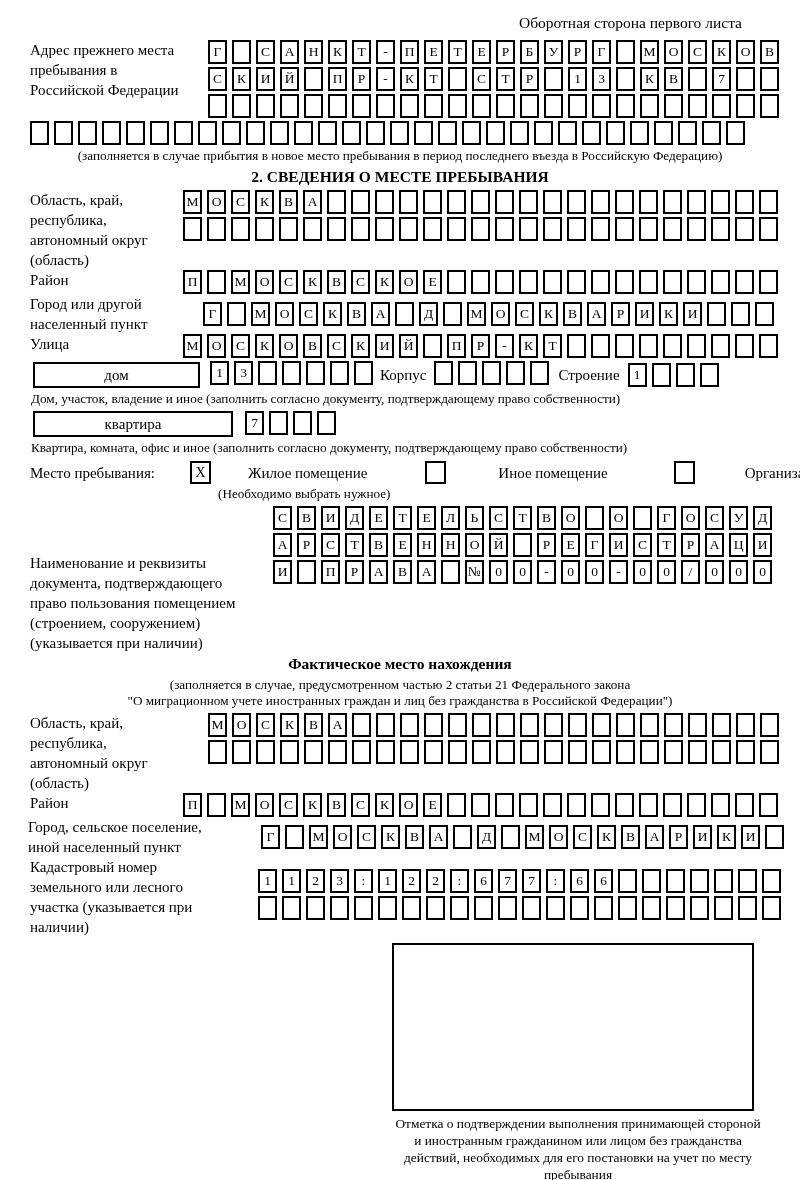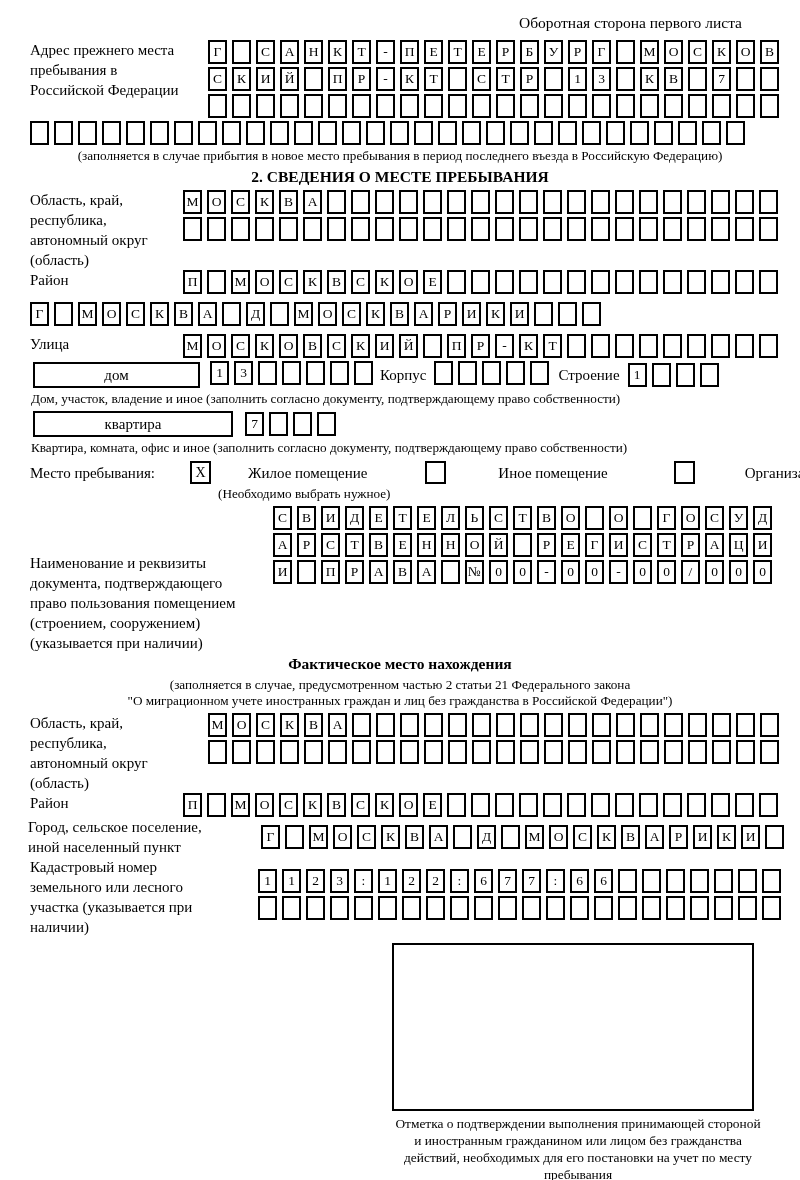--- a/index.html
+++ b/index.html
@@ -65,39 +65,40 @@
     <div class="cellrow"><span class="cell"></span><span class="cell"></span><span class="cell"></span><span class="cell"></span><span class="cell"></span><span class="cell"></span><span class="cell"></span><span class="cell"></span><span class="cell"></span><span class="cell"></span><span class="cell"></span><span class="cell"></span><span class="cell"></span><span class="cell"></span><span class="cell"></span><span class="cell"></span><span class="cell"></span><span class="cell"></span><span class="cell"></span><span class="cell"></span><span class="cell"></span><span class="cell"></span><span class="cell"></span><span class="cell"></span><span class="cell"></span></div>
   </div>
 </div>
 
 <div class="frow ml30">
   <div class="labelcol" style="width:125px;">Район</div>
   <div class="cellrow"><span class="cell">П</span><span class="cell"></span><span class="cell">М</span><span class="cell">О</span><span class="cell">С</span><span class="cell">К</span><span class="cell">В</span><span class="cell">С</span><span class="cell">К</span><span class="cell">О</span><span class="cell">Е</span><span class="cell"></span><span class="cell"></span><span class="cell"></span><span class="cell"></span><span class="cell"></span><span class="cell"></span><span class="cell"></span><span class="cell"></span><span class="cell"></span><span class="cell"></span><span class="cell"></span><span class="cell"></span><span class="cell"></span><span class="cell"></span></div>
 </div>
 
 <div class="frow ml30" style="align-items:center; min-height:40px;">
+  <div class="labelcol" style="width:145px;">Город или другой населенный пункт</div>
   <div class="cellrow"><span class="cell">Г</span><span class="cell"></span><span class="cell">М</span><span class="cell">О</span><span class="cell">С</span><span class="cell">К</span><span class="cell">В</span><span class="cell">А</span><span class="cell"></span><span class="cell">Д</span><span class="cell"></span><span class="cell">М</span><span class="cell">О</span><span class="cell">С</span><span class="cell">К</span><span class="cell">В</span><span class="cell">А</span><span class="cell">Р</span><span class="cell">И</span><span class="cell">К</span><span class="cell">И</span><span class="cell"></span><span class="cell"></span><span class="cell"></span></div>
 </div>
 
 <div class="frow ml30">
   <div class="labelcol" style="width:125px;">Улица</div>
   <div class="cellrow"><span class="cell">М</span><span class="cell">О</span><span class="cell">С</span><span class="cell">К</span><span class="cell">О</span><span class="cell">В</span><span class="cell">С</span><span class="cell">К</span><span class="cell">И</span><span class="cell">Й</span><span class="cell"></span><span class="cell">П</span><span class="cell">Р</span><span class="cell">-</span><span class="cell">К</span><span class="cell">Т</span><span class="cell"></span><span class="cell"></span><span class="cell"></span><span class="cell"></span><span class="cell"></span><span class="cell"></span><span class="cell"></span><span class="cell"></span><span class="cell"></span></div>
 </div>
 
 <div class="frow" style="margin:3px 0 0 33px; align-items:center;">
   <div class="fieldbox" style="width:167px;">дом</div>
   <div class="cellrow" style="margin-left:10px;"><span class="cell">1</span><span class="cell">3</span><span class="cell"></span><span class="cell"></span><span class="cell"></span><span class="cell"></span><span class="cell"></span></div>
   <div class="labelcol" style="padding:0 8px 0 2px;">Корпус</div>
   <div class="cellrow"><span class="cell"></span><span class="cell"></span><span class="cell"></span><span class="cell"></span><span class="cell"></span></div>
   <div class="labelcol" style="padding:0 8px 0 4px;">Строение</div>
   <div class="cellrow"><span class="cell">1</span><span class="cell"></span><span class="cell"></span><span class="cell"></span></div>
 </div>
 <div class="cap" style="margin:3px 0 0 31px;">Дом, участок, владение и иное (заполнить согласно документу, подтверждающему право собственности)</div>
 
-<div class="frow" style="margin:4px 0 0 33px; align-items:center;">
+<div class="frow" style="margin:4px 0 0 33px; ">
   <div class="fieldbox" style="width:200px;">квартира</div>
   <div class="cellrow" style="margin-left:12px;"><span class="cell">7</span><span class="cell"></span><span class="cell"></span><span class="cell"></span></div>
 </div>
 <div class="cap" style="margin:3px 0 0 31px;">Квартира, комната, офис и иное (заполнить согласно документу, подтверждающему право собственности)</div>
 
 <div class="frow ml30" style="margin-top:5px; align-items:center;">
   <div class="labelcol">Место пребывания:</div>
   <span class="checkbox" style="margin-left:7px;">X</span>
   <div class="labelcol" style="margin-left:9px;">Жилое помещение</div>
   <span class="checkbox" style="margin-left:30px;"></span>

